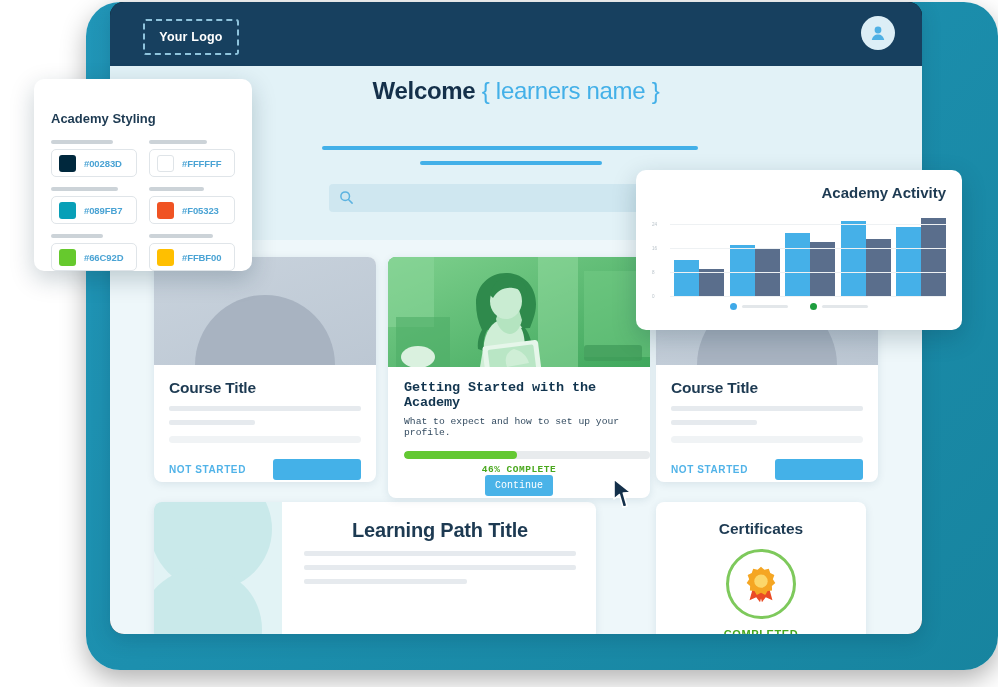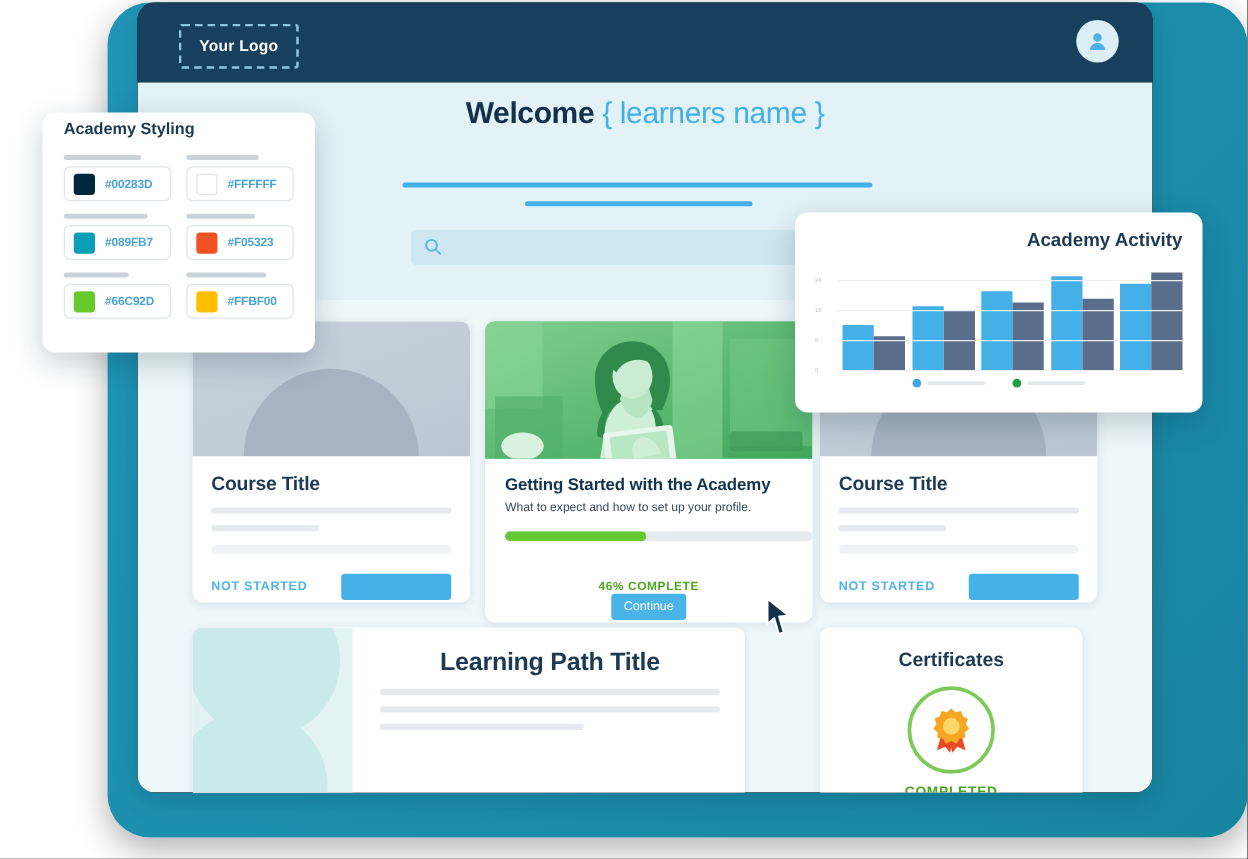--- a/index.html
+++ b/index.html
@@ -106,21 +106,21 @@
   .btn-blank{width:88px;height:21px;background:#44b1e8;border-radius:3px;}
 
   
   .featured{
     left:278px;top:17px;width:262px;height:241px;z-index:6;
   }
   .feat-photo{
     height:110px;width:100%;position:relative;overflow:hidden;
     background:#57bf74;
   }
-  .feat-body{padding:13px 0 0 16px;position:relative;height:131px;}
+  .feat-body{padding:13px 0 0 16px;position:relative;height:131px;font-family:Liberation Mono, monospace;}
   .feat-title{font-size:13.5px;font-weight:bold;color:#12354f;letter-spacing:-.1px;}
   .feat-sub{font-size:9.7px;color:#334b60;margin-top:6px;}
   .feat-track{
     margin-top:13px;height:8px;width:100%;background:#e8ebed;border-radius:5px;overflow:hidden;
   }
   .feat-fill{height:100%;background:#63c832;border-radius:5px;}
   .feat-foot{
     position:absolute;left:16px;right:16px;bottom:15px;
     display:flex;align-items:center;justify-content:space-between;flex-direction:column;
   }
@@ -157,24 +157,24 @@
   .certs{left:546px;top:262px;width:210px;height:150px;text-align:center;}
   .certs-title{font-size:15.5px;font-weight:bold;color:#1d3a52;margin-top:18px;}
   .badge-ring{
     width:64px;height:64px;border-radius:50%;border:3px solid #7ec95c;
     margin:11px auto 0 auto;display:flex;align-items:center;justify-content:center;
   }
   .cert-status{font-size:11px;font-weight:bold;color:#4aa81e;letter-spacing:.6px;margin-top:9px;}
 
   
   .style-panel{
-    position:absolute;left:34px;top:90px;width:218px;height:192px;
+    position:absolute;left:34px;top:79px;width:218px;height:192px;
     background:#fff;border-radius:10px;z-index:20;
     box-shadow:0 8px 24px rgba(10,40,61,.22);
-    padding:5px 17px;box-sizing:border-box;
+    padding:32px 17px;box-sizing:border-box;
   }
   .sp-title{font-size:13px;font-weight:bold;color:#1d3a52;}
   .sp-grid{
     margin-top:14px;display:grid;grid-template-columns:1fr 1fr;
     column-gap:12px;row-gap:10px;
   }
   .sp-item .sp-ln{height:4px;background:#ccd3d8;border-radius:2px;margin-bottom:5px;}
   .swatch-box{
     border:1px solid #e0e5e9;border-radius:5px;height:28px;
     display:flex;align-items:center;padding:0 7px;box-sizing:border-box;gap:8px;

